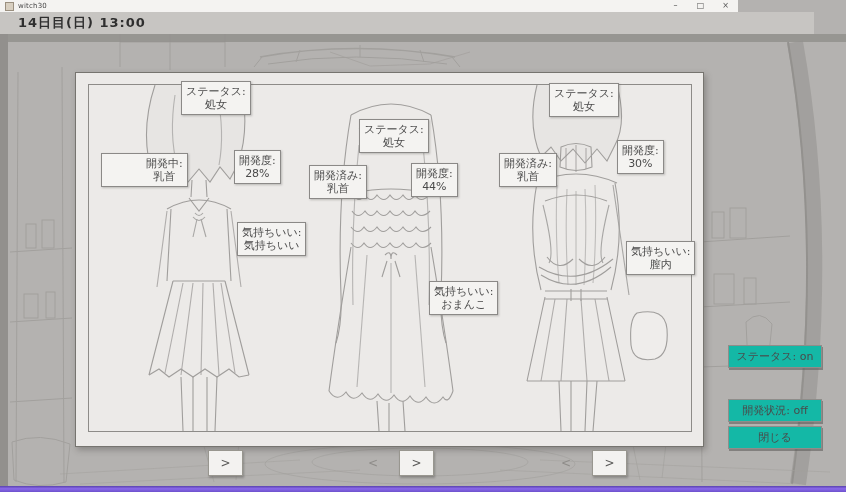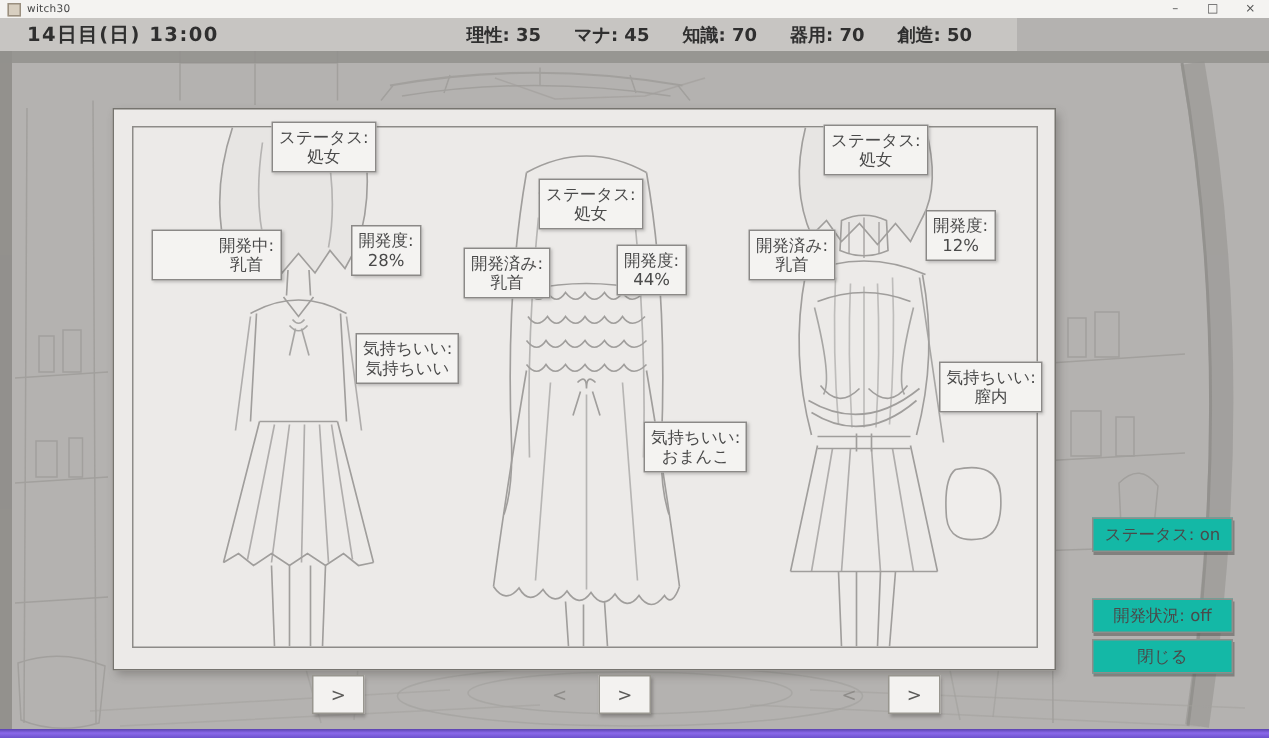--- a/index.html
+++ b/index.html
@@ -1,28 +1,28 @@
 <!DOCTYPE html>
 <html><head>
 <meta charset="utf-8">
 <style>
   html,body{margin:0;padding:0;background:#2b2b2b;}
   .screen{position:relative;width:846px;height:492px;overflow:hidden;
     font-family:"DejaVu Sans","Liberation Sans",sans-serif;background:#b4b2b0;}
 
   
-  .titlebar{position:absolute;left:0;top:0;width:846px;height:12px;background:#f4f3f1;
+  .titlebar{position:absolute;left:0;top:0;width:738px;height:12px;background:#f4f3f1;
     display:flex;align-items:center;font-size:7px;color:#444;z-index:40;}
   .titlebar .appicon{width:7px;height:7px;margin:0 4px 0 5px;border:1px solid #9a8f7f;background:#d8cfc0;}
   .titlebar .title{flex:1;letter-spacing:.2px;}
   .winctl{display:flex;gap:0;height:100%;}
   .winctl span{width:25px;text-align:center;font-size:8px;line-height:12px;color:#555;cursor:default;}
 
   
-  .statsbar{position:absolute;left:0;top:12px;width:678px;height:22px;background:#c7c5c2;
+  .statsbar{position:absolute;left:0;top:12px;width:814px;height:22px;background:#c7c5c2;
     display:flex;align-items:center;color:#2f2f2f;z-index:30;}
   .statsbar .day{margin-left:18px;font-size:13px;font-weight:bold;letter-spacing:1px;}
   .statsbar .stats{margin-left:auto;margin-right:30px;display:flex;gap:22px;font-size:12px;font-weight:bold;}
   .stat{white-space:nowrap;}
   .darkstrip{position:absolute;left:0;top:34px;width:846px;height:8px;background:#92908d;opacity:.85;z-index:5;}
 
   
   .bgsketch{position:absolute;left:0;top:12px;z-index:1;}
 
   
@@ -61,27 +61,20 @@
     <span class="title">witch30</span>
     <span class="winctl">
       <span>–</span>
       <span>□</span>
       <span>×</span>
     </span>
   </div>
 
   <div class="statsbar">
     <span class="day">14日目(日) 13:00</span>
-    <span class="stats">
-      <span class="stat"><span>理性</span>: <span>35</span></span>
-      <span class="stat"><span>マナ</span>: <span>45</span></span>
-      <span class="stat"><span>知識</span>: <span>70</span></span>
-      <span class="stat"><span>器用</span>: <span>70</span></span>
-      <span class="stat"><span>創造</span>: <span>50</span></span>
-    </span>
   </div>
   <div class="darkstrip"></div>
 
   <svg class="bgsketch" width="846" height="475" viewBox="0 0 846 475">
     <g stroke="#9f9d9a" stroke-width="1" fill="none" opacity="0.85">
       <rect x="0" y="0" width="8" height="475" fill="#8d8b88" stroke="none"></rect>
       <path d="M260,45 Q355,28 455,45" stroke-width="1.4"></path>
       <path d="M268,52 Q355,38 447,52"></path>
       <path d="M262,45 l-8,10 M300,38 l-4,12 M360,33 l0,12 M420,38 l4,12 M452,45 l8,10"></path>
       <path d="M120,5 L120,55 M170,2 L170,58 M225,4 L225,55 M120,30 L225,30"></path>
@@ -207,21 +200,21 @@
     <div class="tag" style="left:473px;top:10px;">
       <div>ステータス:</div>
         <div>処女</div>
     </div>
     <div class="tag" style="left:423px;top:80px;">
       <div>開発済み:</div>
         <div>乳首</div>
     </div>
     <div class="tag" style="left:541px;top:67px;">
       <div>開発度:</div>
-        <div>12%</div>
+        <div>30%</div>
     </div>
     <div class="tag" style="left:550px;top:168px;">
       <div>気持ちいい:</div>
         <div>膣内</div>
     </div>
   </div>
 
   <div class="sidebtn" style="top:345px;">ステータス: on</div>
   <div class="sidebtn" style="top:426px;">閉じる</div>
   <div class="sidebtn" style="top:399px;">開発状況: off</div>

